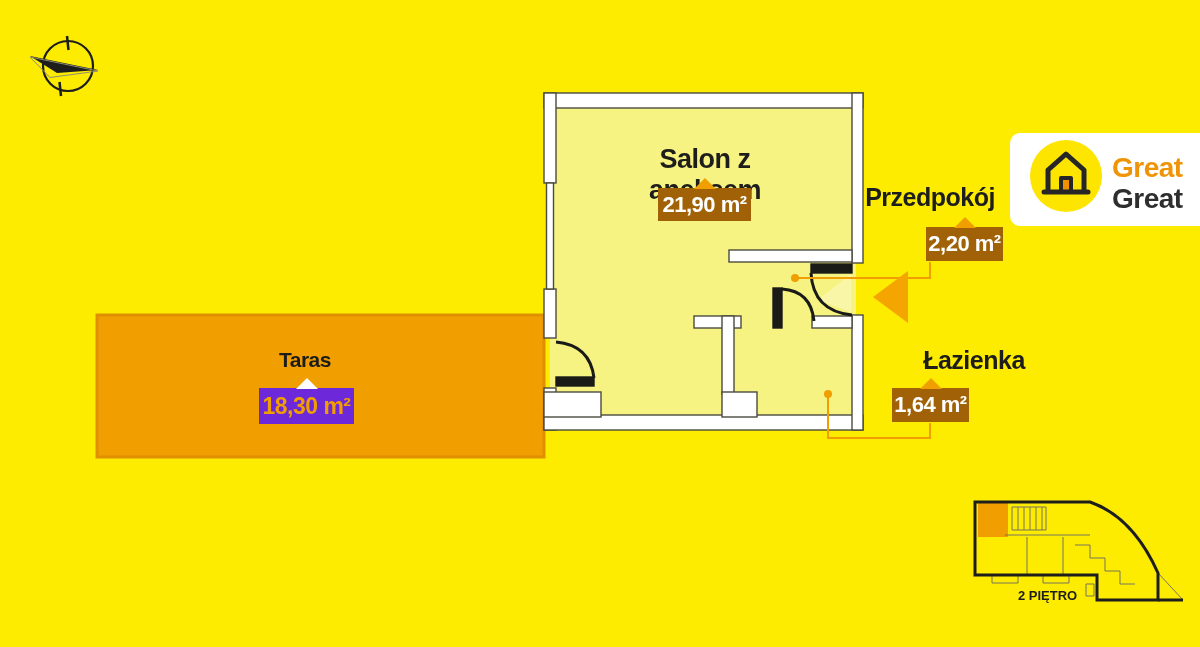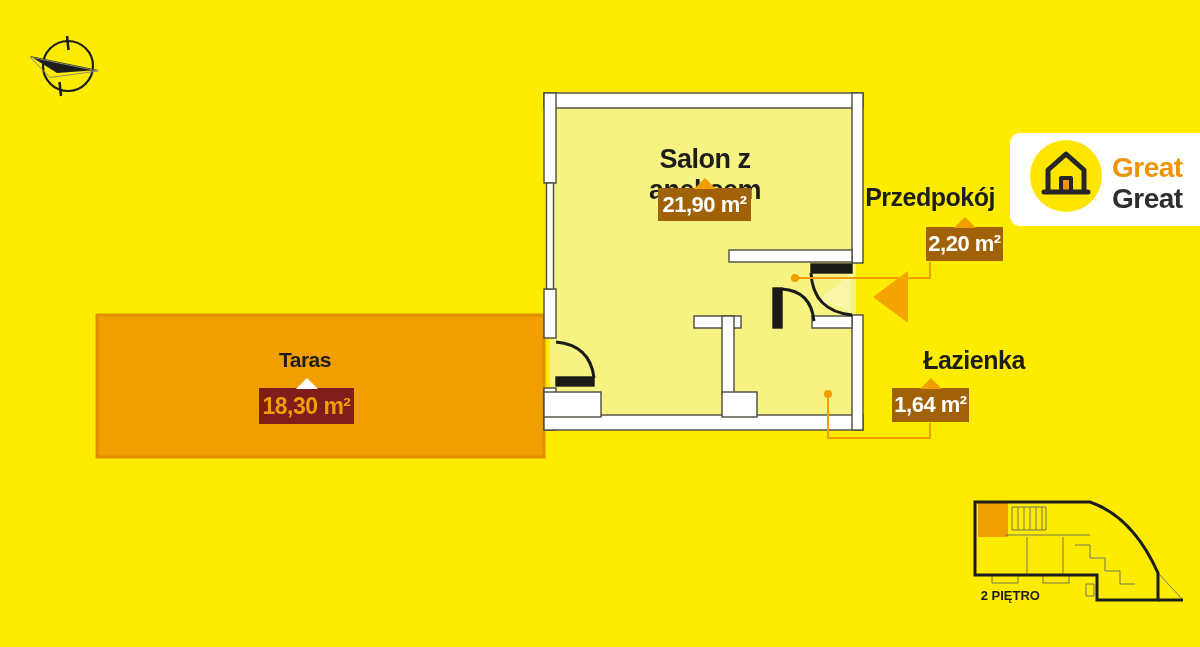--- a/index.html
+++ b/index.html
@@ -26,39 +26,39 @@
     position:absolute; top:-10px; left:50%; margin-left:-11px;
     width:0; height:0;
     border-left:11px solid transparent; border-right:11px solid transparent;
     border-bottom:11px solid #f09e00;
   }
   .badge-salon    { left:658px; top:188px; width:93px; height:33px; line-height:33px; }
   .badge-przed    { left:880px; top:227px; width:77px; height:34px; line-height:34px;margin-left:46px; }
   .badge-lazienka { left:892px; top:388px; width:77px; height:34px; line-height:34px; }
   .badge-taras {
     left:259px; top:388px; width:95px; height:36px; line-height:36px;
-    background:#7f1d1d; color:#f09e00; font-size:23px;
+    background:#6d28d9; color:#f09e00; font-size:23px;
   }
   .badge-taras .pt { border-bottom-color:#ffffff; }
   .logo-card {
     position:absolute; left:1010px; top:133px; width:226px; height:93px;
     background:#ffffff; border-radius:10px 0 0 10px;
   }
   .logo-circle {
     position:absolute; left:20px; top:7px; width:72px; height:72px;
     border-radius:50%; background:#fde500;
   }
   .logo-text {
     position:absolute; left:102px; top:19px;
     font-weight:700; font-size:28px; line-height:31px; letter-spacing:-0.5px;
   }
   .logo-text .great { color:#ef9406; display:block; }
   .logo-text .house { color:#2e2e2e; display:block; }
   .floor-label {
-    position:absolute; left:960px; top:588px; width:80px; text-align:right;
+    position:absolute; left:1018px; top:588px; width:80px; text-align:left;
     font-weight:700; font-size:13px; color:#1d1d1b;
   }
 </style>
 </head>
 <body>
 
 <div class="stage">
 
   <svg width="1200" height="647" viewBox="0 0 1200 647">
 

